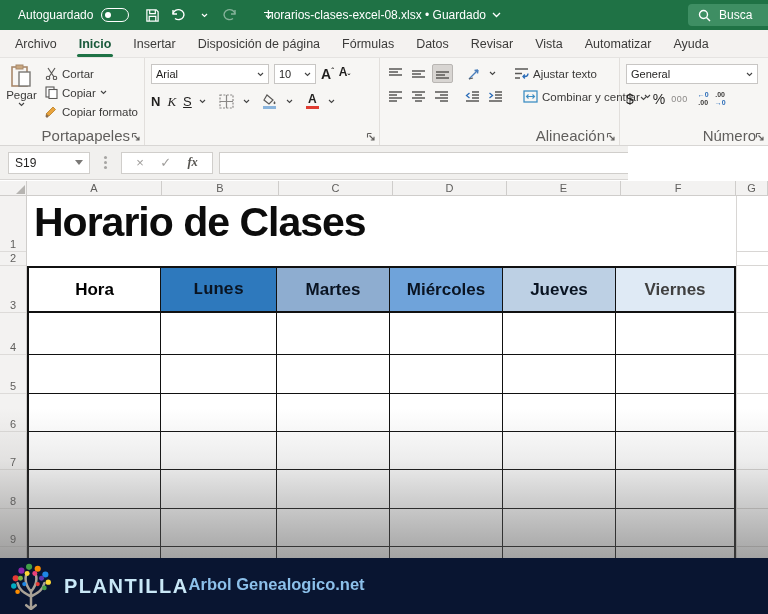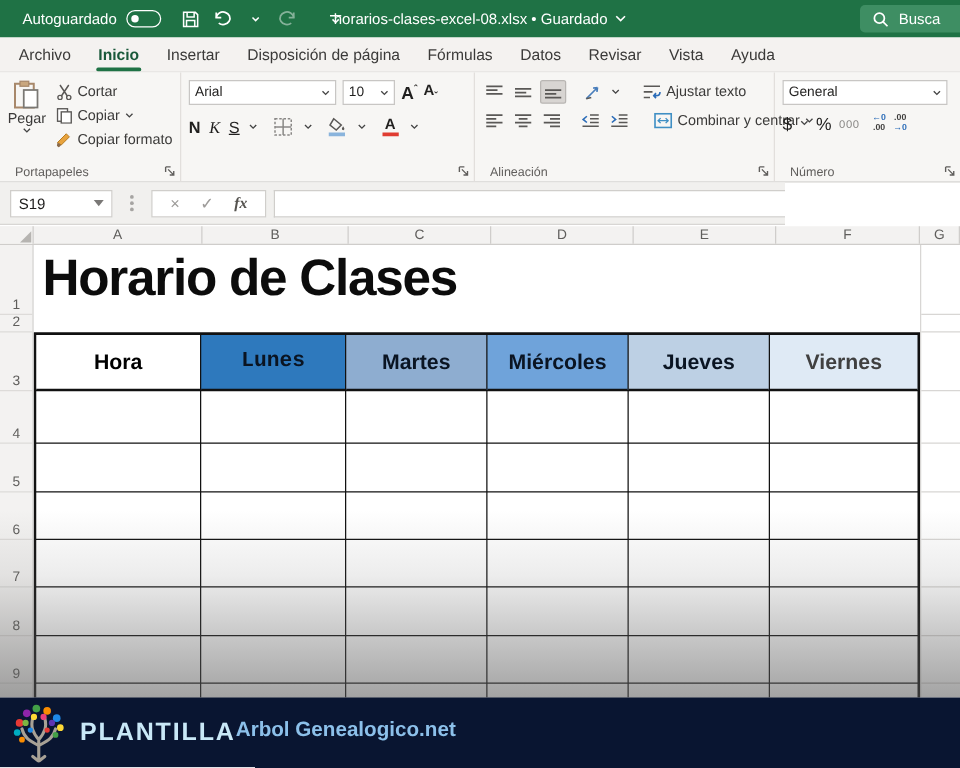--- a/index.html
+++ b/index.html
@@ -20,21 +20,21 @@
 
   
   .tabsrow { position:absolute; top:30px; left:0; width:768px; height:28px; background:#f4f2f0; display:flex; align-items:stretch; padding-left:4px; border-bottom:1px solid #e5e3e1; }
   .tab { display:flex; align-items:center; padding:0 11px; font-size:12.5px; color:#3b3a39; position:relative; cursor:default; white-space:nowrap; }
   .tab.active { font-weight:bold; color:#19593a; }
   .tab.active::after { content:""; position:absolute; left:9px; right:9px; bottom:0; height:3px; background:#1f7245; border-radius:2px; }
 
   
   .ribbon { position:absolute; top:58px; left:0; width:768px; height:88px; background:#f7f6f4; border-bottom:1px solid #d8d6d4; display:flex; font-size:11.5px; color:#3b3a39; }
   .grp { position:relative; height:100%; border-right:1px solid #e2dfdc; padding:6px 4px 16px 6px; flex:none; }
-  .grp-label { position:absolute; bottom:1px; left:12px; right:14px; text-align:left; font-size:10px; color:#605e5c; }
+  .grp-label { position:absolute; bottom:1px; left:1px; right:14px; text-align:right; font-size:15px; color:#605e5c; }
   .launcher { position:absolute; bottom:3px; right:3px; width:10px; height:10px; }
   .rbtn { display:flex; align-items:center; gap:4px; padding:1px 2px; white-space:nowrap; }
   .stack { display:flex; flex-direction:column; justify-content:flex-start; gap:4px; }
   .bigbtn { width:40px; display:flex; flex-direction:column; align-items:center; gap:1px; margin-right:6px; }
   .combo { background:#fff; border:1px solid #c8c6c4; height:20px; display:flex; align-items:center; justify-content:space-between; padding:0 4px; font-size:11px; color:#201f1e; }
   .fontrow { display:flex; align-items:center; gap:5px; margin-bottom:7px; }
   .iconrow { display:flex; align-items:center; gap:7px; }
   .glyph { font-size:13px; color:#201f1e; line-height:1; }
   .sel { background:#d8d5d2; border:1px solid #b9b6b3; border-radius:2px; }
   .icobox { display:flex; align-items:center; justify-content:center; padding:2px; }
@@ -138,20 +138,21 @@
 
   <div class="tabsrow" id="tabsrow">
       <span class="tab">Archivo</span>
       <span class="tab active">Inicio</span>
       <span class="tab">Insertar</span>
       <span class="tab">Disposición de página</span>
       <span class="tab">Fórmulas</span>
       <span class="tab">Datos</span>
       <span class="tab">Revisar</span>
       <span class="tab">Vista</span>
+      <span class="tab">Automatizar</span>
       <span class="tab">Ayuda</span>
     </div>
 
   <div class="ribbon">
 
     <div class="grp" style="width:145px">
       <div style="display:flex">
         <div class="bigbtn">
           <svg width="22" height="24" viewBox="0 0 22 24">
               <rect x="2" y="3" width="15" height="19" fill="none" stroke="#a8886a" stroke-width="1.6"></rect>

